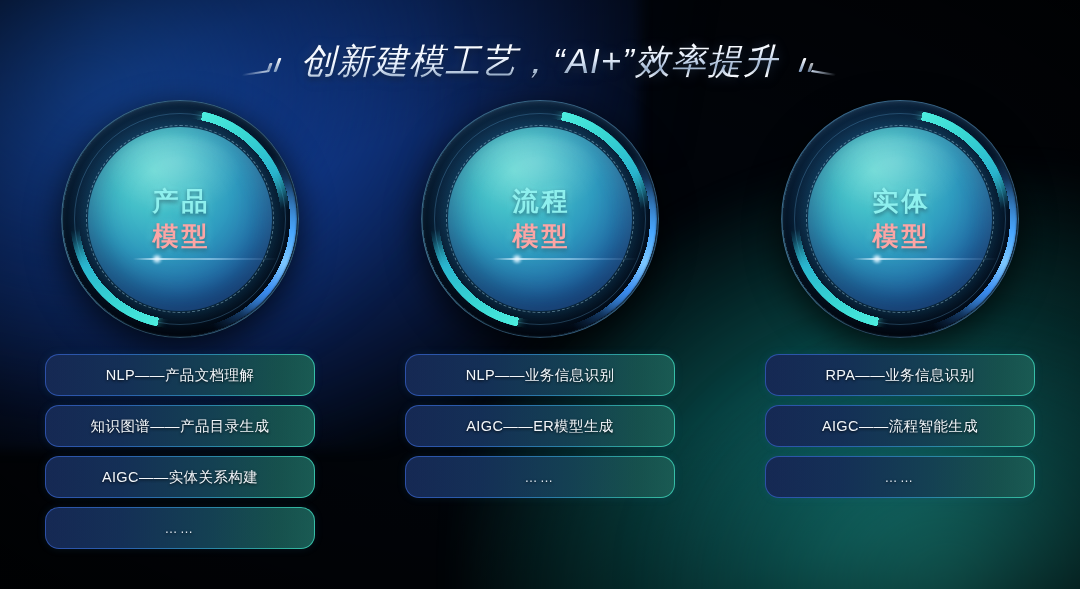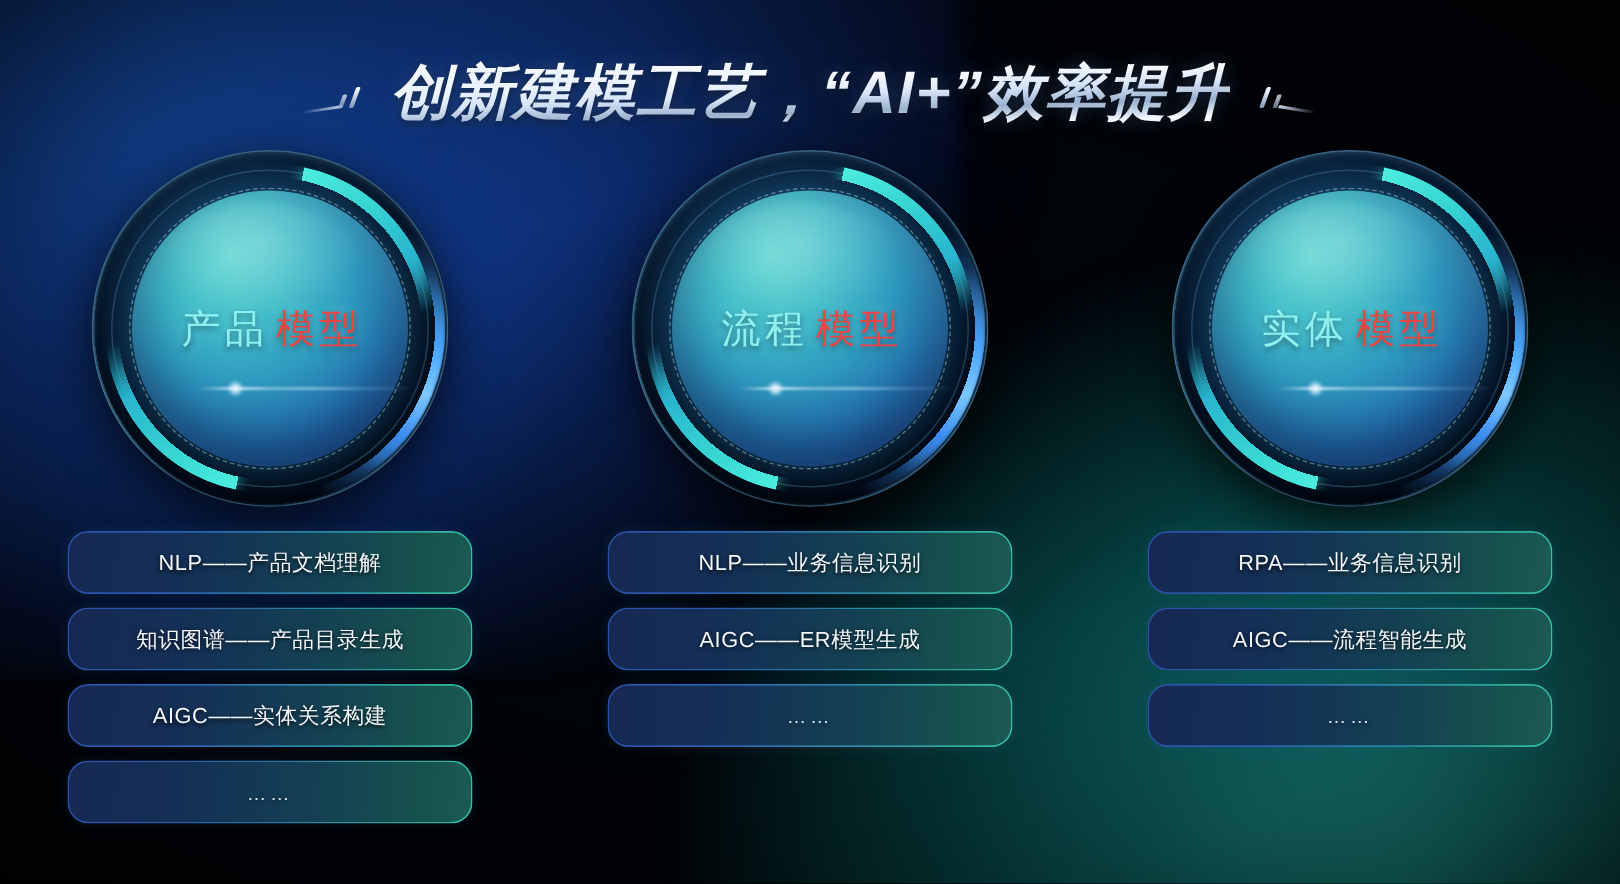--- a/index.html
+++ b/index.html
@@ -71,22 +71,22 @@
 
   
   .title-wrap {
     position:absolute;
     left:0; top:32px;
     width:1080px; height:58px;
     display:flex; align-items:center; justify-content:center;
     gap:12px;
   }
   .title-text {
-    font-size:40px;
-    font-weight:bold;
+    font-size:35px;
+    font-weight:normal;
     font-style:italic;
     letter-spacing:1px;
     white-space:nowrap;
     background:linear-gradient(178deg,
        #ffffff 0%, #ffffff 38%, #e7eef8 52%, #9fb2c9 68%, #ffffff 84%, #cfd9e6 100%);
     -webkit-background-clip:text;
     background-clip:text;
     color:transparent;
     -webkit-text-fill-color:transparent;
     text-shadow:0 0 12px rgba(120,175,255,.25);
@@ -255,31 +255,31 @@
   }
   .flare .dot {
     position:absolute; left:18px; top:2px;
     width:12px; height:10px;
     border-radius:50%;
     background:radial-gradient(circle,#ffffff 0%, rgba(215,240,255,.75) 32%, rgba(150,210,255,0) 72%);
     filter:blur(1px);
   }
   .badge-label {
     position:absolute; inset:0;
-    display:flex; flex-direction:row;
+    display:flex; flex-direction:column;
     align-items:center; justify-content:center;
     gap:2px;
-    font-size:26px; font-weight:normal;
+    font-size:26px; font-weight:bold;
     line-height:1.26;
     color:#8ef0ee;
     letter-spacing:3px;
     text-shadow:0 0 10px rgba(130,240,240,.55), 0 2px 4px rgba(0,20,40,.6);
     text-indent:3px;
   }
-  .badge-label .l2 { color:#ef4444; }
+  .badge-label .l2 { color:#fca5a5; }
 
   
   .items {
     display:flex; flex-direction:column;
     gap:9px;
     width:270px;
     margin-top:2px;
   }
   .item-box {
     position:relative;

